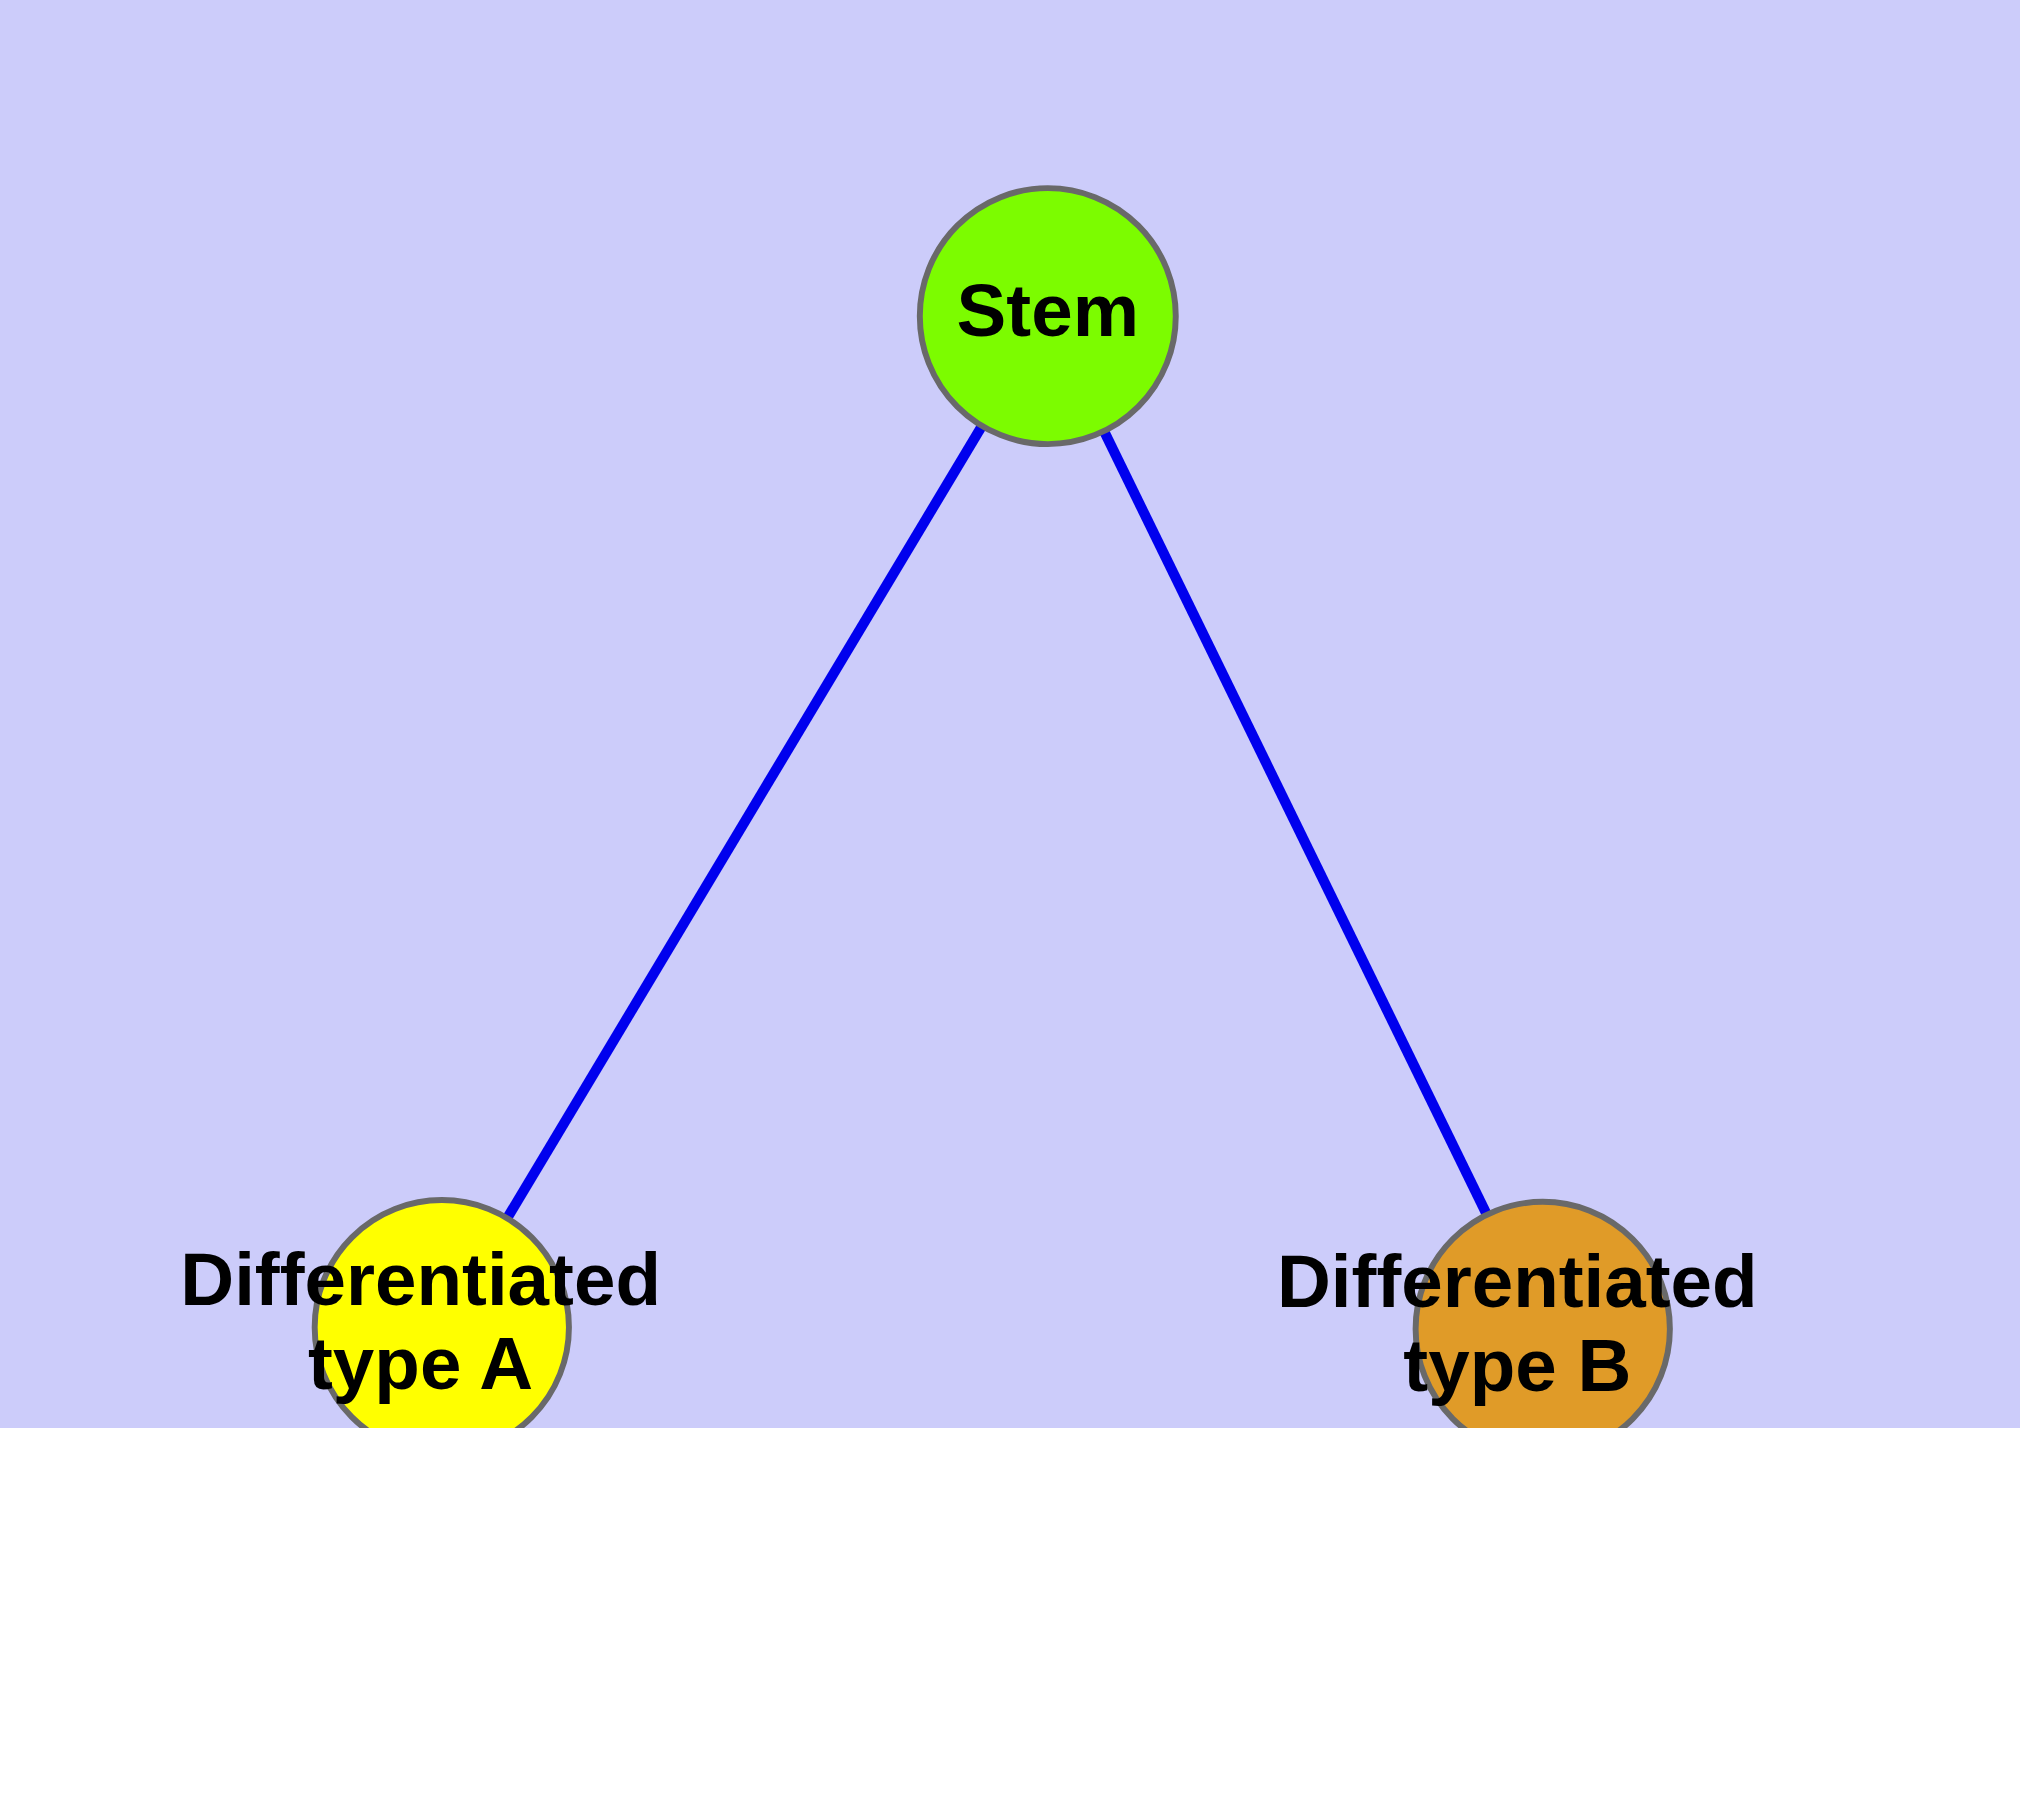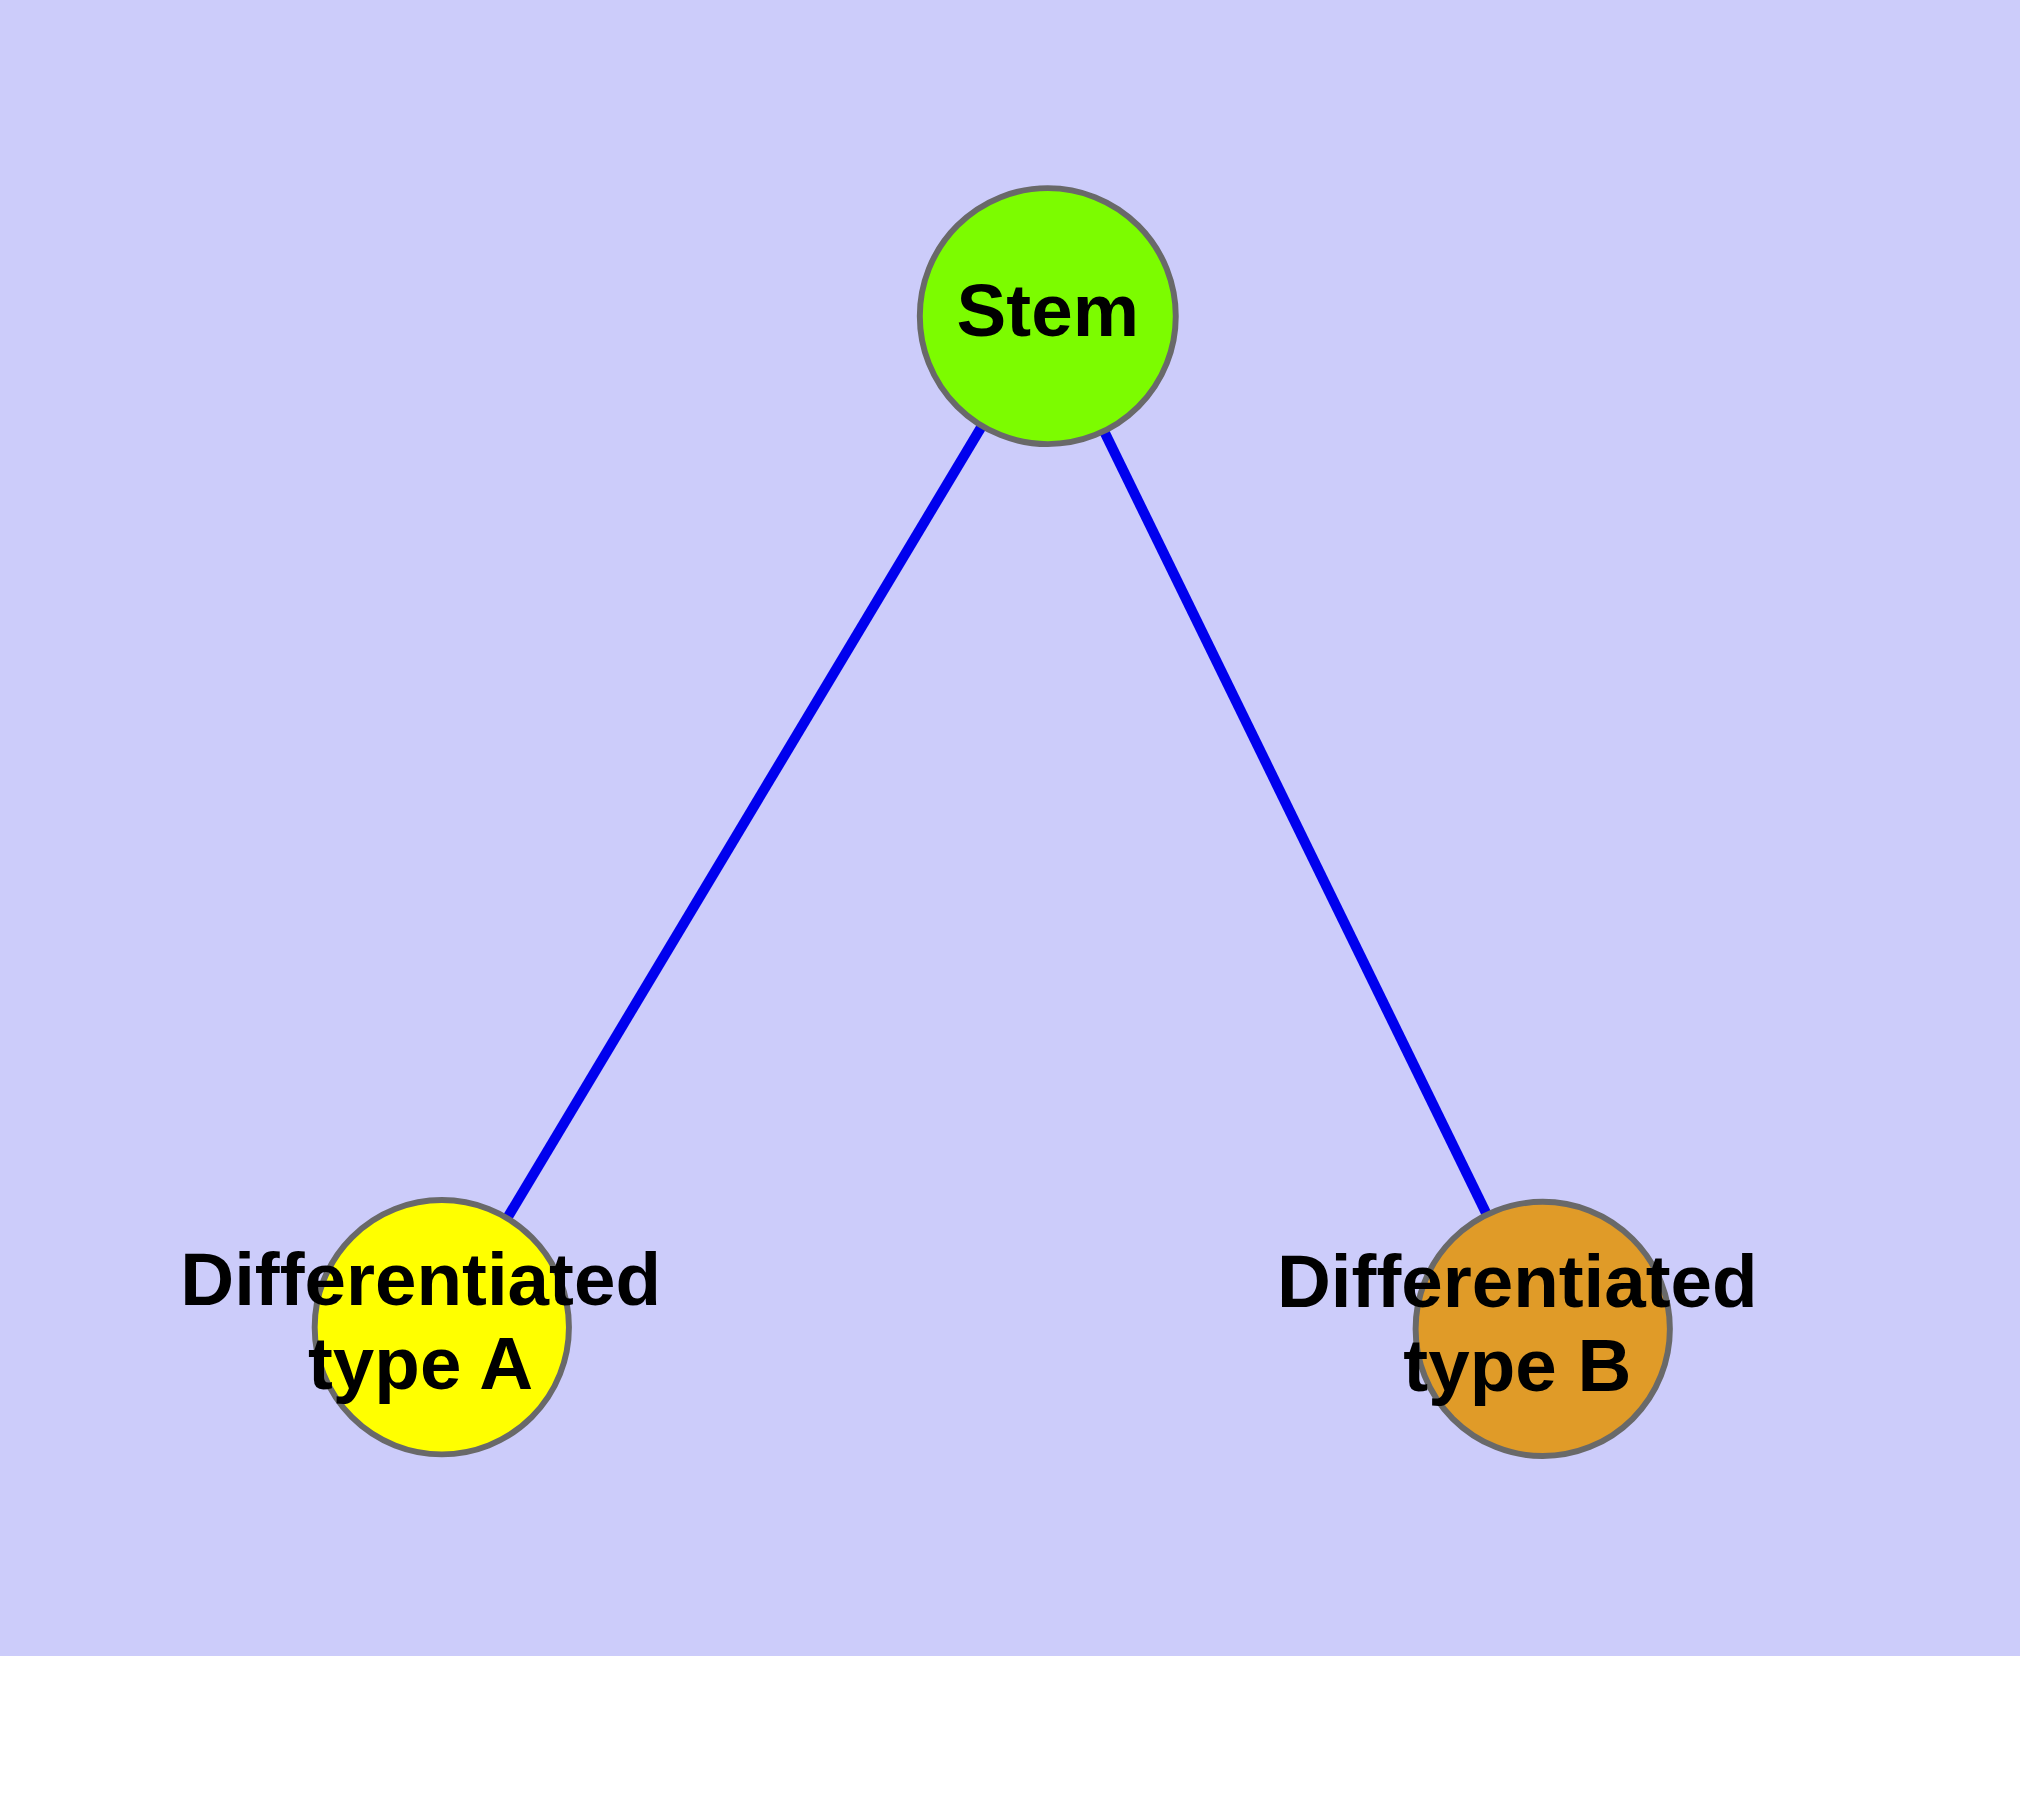--- a/index.html
+++ b/index.html
@@ -31,21 +31,21 @@
     font-weight: bold;
     fill: #000000;
     text-anchor: middle;
     dominant-baseline: middle;
     white-space: pre;
   }
 </style>
 </head>
 <body>
 
-<div id="canvas" style="width: 2021px; height: 1656px;">
+<div id="canvas" style="width: 2021px; height: 1428px;">
 
   <div id="bg-rect" style="background: rgb(204, 204, 250); width: 2021px; height: 1812px;"></div>
 
   <svg id="graph-svg" viewBox="0 0 2384 2138" xmlns="http://www.w3.org/2000/svg" style="width: 2021px; height: 1812px;">
 
     <g id="edges-layer">
       <line id="edge-a" x1="1158.3750129772063" y1="502.5197335918782" x2="598.1109142610534" y2="1437.3380129882005" stroke-linecap="butt" stroke="#0000ee" stroke-width="12"></line>
       <line id="edge-b" x1="1302.300367443173" y1="508.665991600328" x2="1754.1387078379078" y2="1433.2324586751708" stroke-linecap="butt" stroke="#0000ee" stroke-width="12"></line>
     </g>
 

